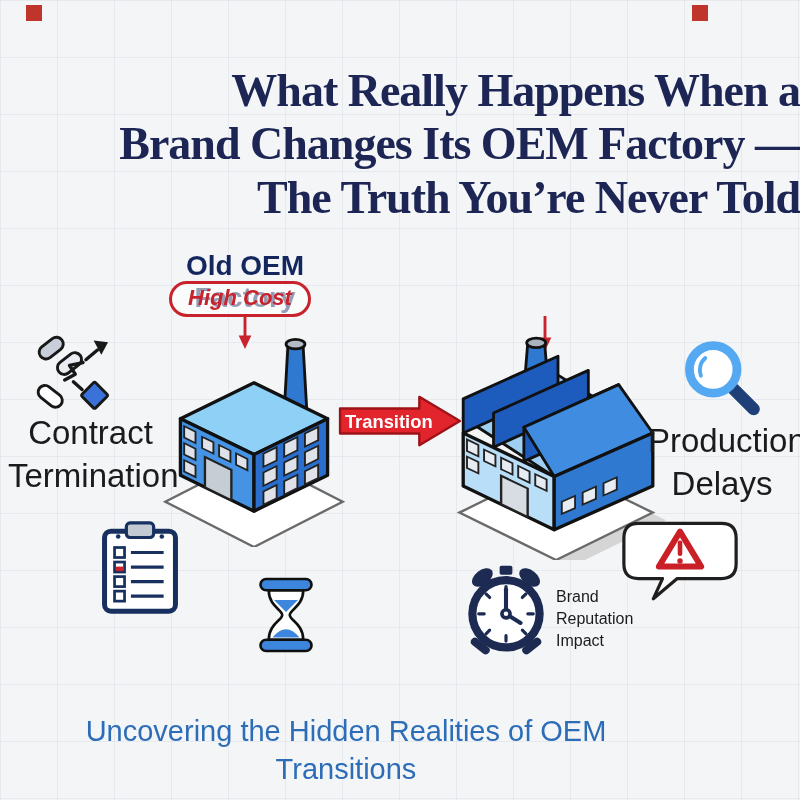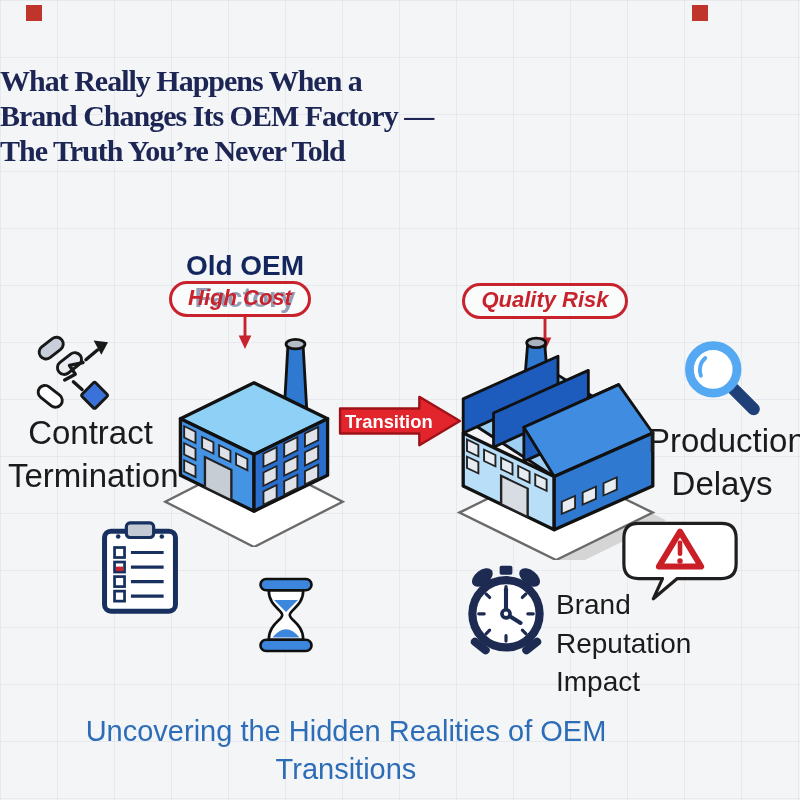--- a/index.html
+++ b/index.html
@@ -9,23 +9,23 @@
     background-image:
       linear-gradient(rgba(203,211,221,.33) 1.5px, transparent 1.5px),
       linear-gradient(90deg, rgba(203,211,221,.33) 1.5px, transparent 1.5px);
     background-size:57px 57px;
     font-family:"Liberation Sans", sans-serif;
     color:#1b1b1b;
   }
   .preline{white-space:pre-line;}
   .corner-sq{position:absolute;width:16px;height:16px;background:#bf342b;}
   .title{
-    position:absolute;top:64px;left:0;width:800px;text-align:left;
+    position:absolute;top:64px;left:0;width:800px;text-align:right;
     font-family:"Liberation Serif", serif;font-weight:700;
-    font-size:30px;line-height:1.16;letter-spacing:-1px;color:#1c2553;
+    font-size:46px;line-height:1.16;letter-spacing:-1px;color:#1c2553;
   }
   .factory-label{
     position:absolute;text-align:center;font-size:28px;font-weight:700;color:#14265e;
   }
   .pill-wrap{position:absolute;text-align:center;font-style:italic;}
   .pill{
     display:inline-block;border:3px solid #c8232c;border-radius:999px;
     color:#c8232c;font-size:22px;font-weight:700;padding:1px 16px 3px;
     background:rgba(255,255,255,.55);
   }
@@ -82,23 +82,20 @@
       <rect x="54" y="4" width="14" height="14" fill="#dfe3e9" stroke="#222" stroke-width="2"></rect>
       <rect x="10" y="24" width="14" height="14" fill="#dfe3e9" stroke="#222" stroke-width="2"></rect>
       <rect x="32" y="24" width="14" height="14" fill="#dfe3e9" stroke="#222" stroke-width="2"></rect>
       <rect x="54" y="24" width="14" height="14" fill="#dfe3e9" stroke="#222" stroke-width="2"></rect>
       <rect x="10" y="44" width="14" height="14" fill="#dfe3e9" stroke="#222" stroke-width="2"></rect>
       <rect x="32" y="44" width="14" height="14" fill="#dfe3e9" stroke="#222" stroke-width="2"></rect>
       <rect x="54" y="44" width="14" height="14" fill="#dfe3e9" stroke="#222" stroke-width="2"></rect>
     </g>
   </svg>
 
-  <div class="pill-wrap" style="left:435px;top:283px;width:220px;">
-    <span class="pill">Quality Risk</span>
-  </div>
   <svg class="abs" style="left:536px;top:316px;" width="18" height="36" viewBox="0 0 18 40">
     <line x1="9" y1="0" x2="9" y2="25" stroke="#c8232c" stroke-width="3.2"></line>
     <polygon points="2,24 16,24 9,39" fill="#c8232c"></polygon>
   </svg>
 
   <svg class="abs" style="left:444px;top:323px;" width="228" height="237" viewBox="0 0 240 250">
     <polygon points="132,158 234,208 132,258 30,208" fill="#cdcdcd" opacity="0.8"></polygon>
     <polygon points="118,150 16,200 118,250 220,200" fill="#ffffff" stroke="#6a6a6a" stroke-width="2.5"></polygon>
     <g>
       <polygon points="88,22 106,22 112,96 82,96" fill="#2f7ad0" stroke="#111" stroke-width="3"></polygon>
@@ -208,20 +205,20 @@
     <line x1="50" y1="57" x2="66" y2="67" stroke="#1d2b52" stroke-width="4.5" stroke-linecap="round"></line>
     <circle cx="50" cy="57" r="4.5" fill="#ffffff" stroke="#1d2b52" stroke-width="4"></circle>
   </svg>
 
   <svg class="abs" style="left:618px;top:516px;" width="124" height="92" viewBox="0 0 130 100">
     <path d="M 20,8 H 110 Q 126,8 126,24 V 52 Q 126,68 110,68 H 62 L 36,90 L 46,68 H 20 Q 4,68 4,52 V 24 Q 4,8 20,8 Z" fill="#ffffff" stroke="#1f1f1f" stroke-width="3.5" stroke-linejoin="round"></path>
     <polygon points="65,17 88,55 42,55" fill="#ffffff" stroke="#cb1f27" stroke-width="6.5" stroke-linejoin="round"></polygon>
     <line x1="65" y1="29" x2="65" y2="41" stroke="#cb1f27" stroke-width="5" stroke-linecap="round"></line>
     <circle cx="65" cy="49" r="3" fill="#cb1f27"></circle>
   </svg>
-  <div class="callout-label preline" style="left:556px;top:586px;width:150px;font-size:28px;line-height:1.38;">Brand
+  <div class="callout-label preline" style="left:556px;top:586px;width:150px;font-size:16px;line-height:1.38;">Brand
 Reputation
 Impact</div>
 
   <div class="tagline preline">Uncovering the Hidden Realities of OEM
 Transitions</div>
 
 </div>
 
 </body></html>

